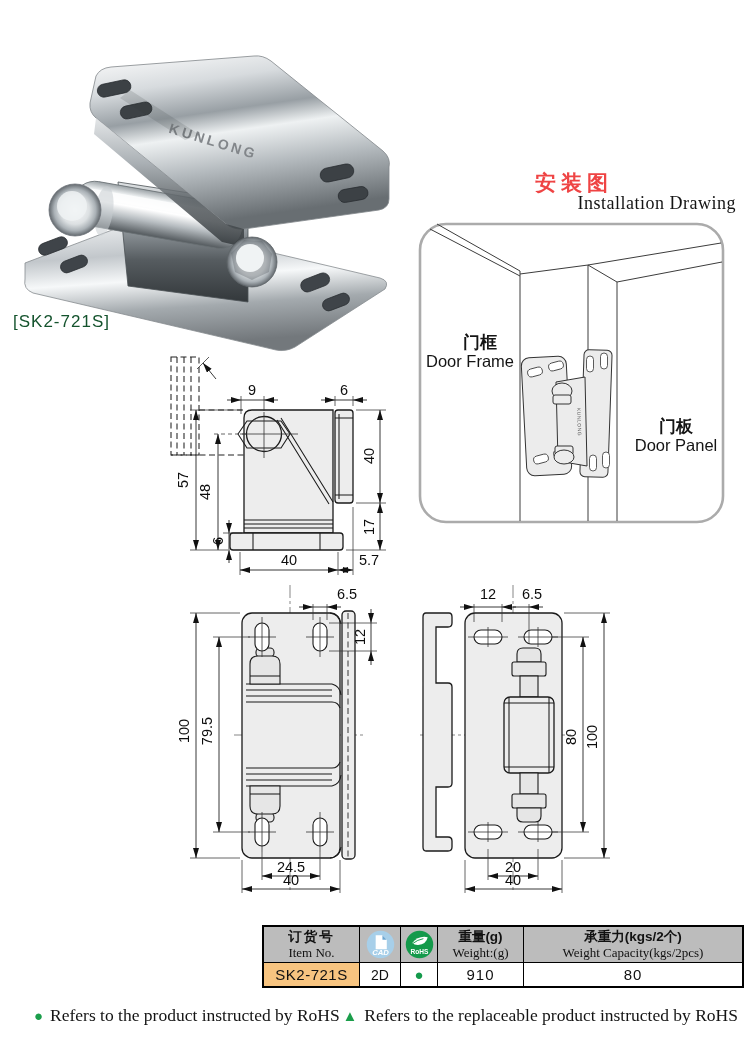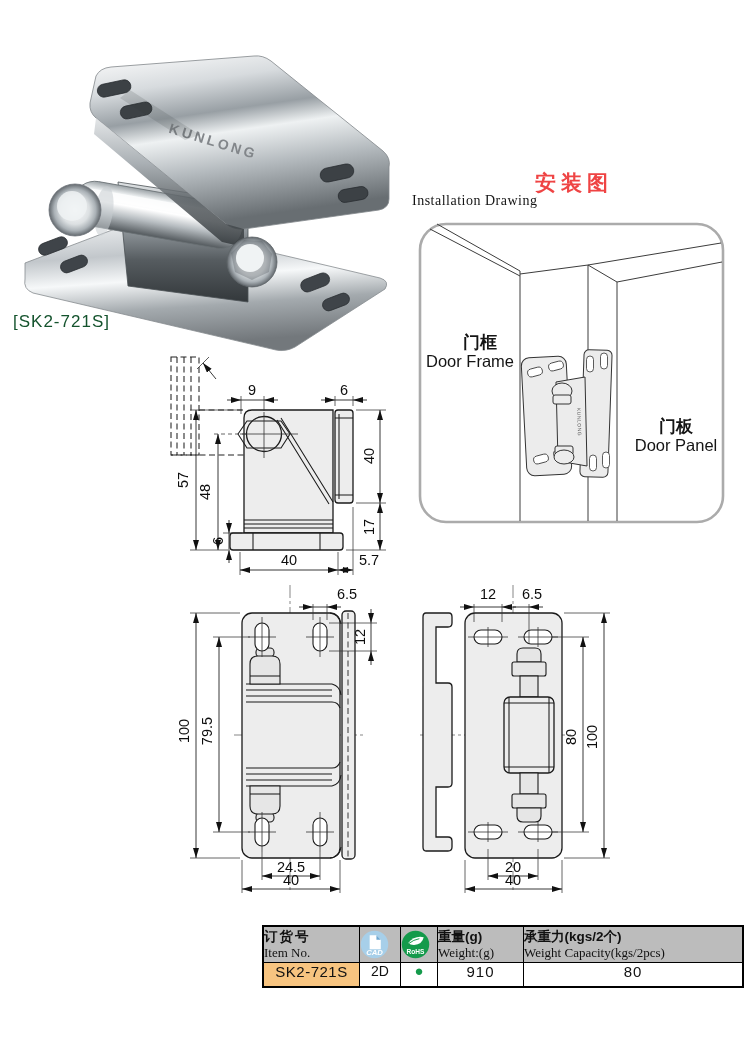--- a/index.html
+++ b/index.html
@@ -18,27 +18,27 @@
   .wall{stroke:#3c3c3c;stroke-width:1;fill:none}
   .ext{stroke:#333;stroke-width:.75;fill:none}
   .dimln{stroke:#222;stroke-width:.9;fill:none}
   .cl{stroke:#555;stroke-width:.7;stroke-dasharray:13 3 3 3;fill:none}
   .dash{stroke:#222;stroke-width:1.05;stroke-dasharray:6 3.5;fill:none}
 
   .code-label{left:13px;top:312px;font-family:Liberation Sans, sans-serif;
               font-size:17px;letter-spacing:1px;color:#14532d}
   .title-cn{left:420px;top:169px;width:308px;text-align:center;font-size:21px;
             letter-spacing:5px;font-weight:600;color:#ef4444}
-  .title-en{left:412px;top:193px;width:324px;text-align:left;
-            font-family:"Liberation Serif",serif;font-size:14px;color:#141414;letter-spacing:.5px}
+  .title-en{left:412px;top:193px;width:324px;text-align:right;
+            font-family:"Liberation Serif",serif;font-size:18px;color:#141414;letter-spacing:.5px}
 
   .spec-table{position:absolute;left:262px;top:925px;width:478px;border:2.5px solid #000;background:#fff}
   .t-head{display:flex;height:35px;background:#bcbcbc}
   .t-row{display:flex;height:23px;border-top:1.5px solid #000}
-  .cell{display:flex;flex-direction:column;align-items:flex-start;justify-content:center;
+  .cell{display:flex;flex-direction:column;align-items:center;justify-content:center;
         border-right:1.5px solid #000;box-sizing:border-box;overflow:hidden}
   .cell:last-child{border-right:none}
   .c-item{width:96px}.c-cad{width:41px}.c-rohs{width:37px}.c-weight{width:86px}.c-cap{flex:1}
   .cn{font-size:13.5px;font-weight:600;line-height:1.25;white-space:nowrap}
   .en{font-family:"Liberation Serif",serif;font-size:13px;line-height:1.1;white-space:nowrap}
   .t-row .cell{flex-direction:row}
   .item-no{background:#f7c480;font-family:Liberation Sans, sans-serif;font-size:15px;letter-spacing:.5px}
   .cad-val{font-size:14px}
   .val{font-size:15px;letter-spacing:1px}
   .rohs-dot{color:#149a4b;font-size:15px;line-height:1}
@@ -387,14 +387,22 @@
       <div class="cell c-cad cad-val">2D</div>
       <div class="cell c-rohs">
         <span class="rohs-dot">●</span>
       </div>
       <div class="cell c-weight val">910</div>
       <div class="cell c-cap val">80</div>
     </div>
   </div>
 
 
+  <div class="abs notes">
+    <span>
+      <span class="mark">●</span><span>Refers to the product instructed by RoHS</span>
+    </span>
+    <span>
+      <span class="mark">▲</span><span>Refers to the replaceable product instructed by RoHS</span>
+    </span>
+  </div>
 
 </div>
 
 </body></html>

